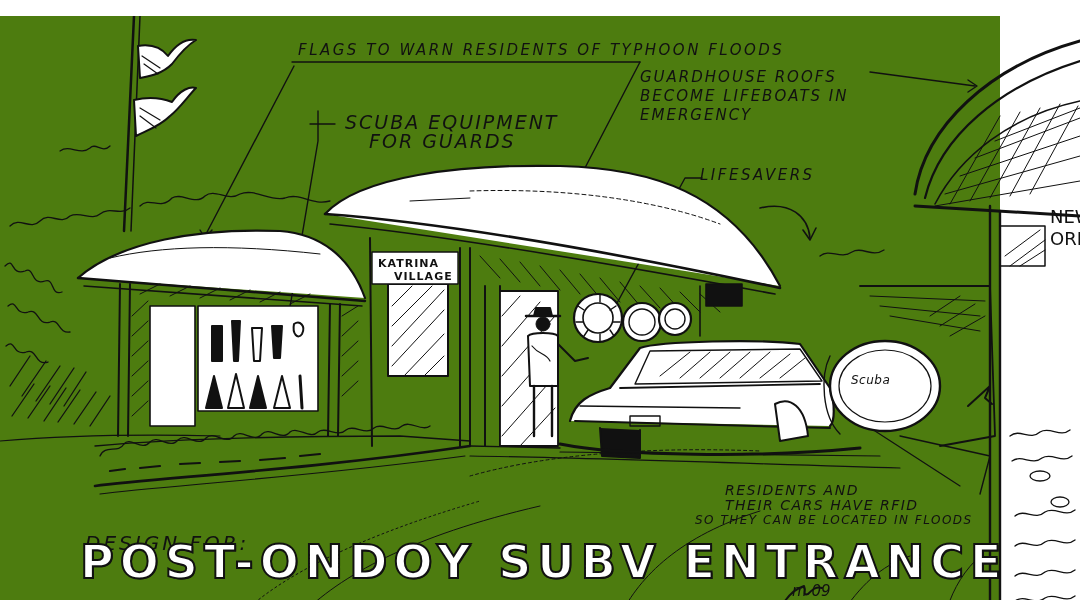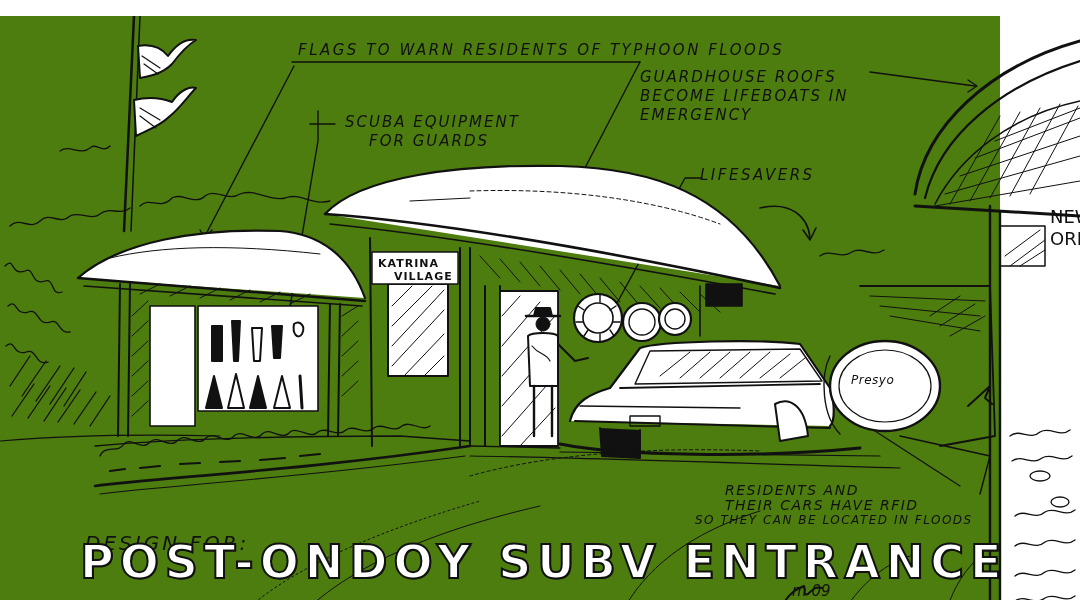--- a/index.html
+++ b/index.html
@@ -11,21 +11,21 @@
     font-family: "DejaVu Sans", sans-serif;
     color: #111111;
     text-transform: uppercase;
     letter-spacing: 1.5px;
     font-style: italic;
     line-height: 1;
     white-space: nowrap;
   }
   .note-flags { left: 298px; top: 27px; font-size: 15px; letter-spacing: 2.5px; }
   .note-roof { left: 640px; top: 52px; font-size: 15px; line-height: 19px; white-space: normal; width: 230px; letter-spacing: 2px; }
-  .note-scuba { left: 345px; top: 97px; font-size: 15px; line-height: 19px; letter-spacing: 2px; }
+  .note-scuba { left: 345px; top: 97px; font-size: 19px; line-height: 19px; letter-spacing: 2px; }
   .note-scuba span { display: block; }
   .note-scuba span.l2 { padding-left: 24px; }
   .note-life { left: 700px; top: 152px; font-size: 15px; letter-spacing: 2.5px; }
   .note-rfid { left: 725px; top: 467px; font-size: 14px; line-height: 15px; letter-spacing: 1.5px; }
   .note-rfid span { display: block; }
   .note-rfid span.l2 { padding-left: 0px; }
   .note-rfid span.l3 { margin-left: -30px; font-size: 12px; }
   .sign-katrina { left: 378px; top: 241px; font-size: 11px; line-height: 13px; letter-spacing: 1px; font-weight: bold; font-style: normal; }
   .sign-katrina span { display: block; }
   .sign-katrina span.l2 { padding-left: 16px; }
@@ -247,21 +247,21 @@
     <span>Residents and</span>
     <span class="l2">their cars have RFID</span>
     <span class="l3">so they can be located in floods</span>
   </div>
 
   <div class="hand sign-katrina">
     <span>Katrina</span>
     <span class="l2">Village</span>
   </div>
 
-  <div class="hand tire-plate">Presyo</div>
+  <div class="hand tire-plate">Scuba</div>
 
   <div class="hand side-sign">NEW ORLEANS</div>
 
   <div class="hand title-small">Design for:</div>
   <div class="hand title-big">Post-Ondoy Subv Entrance</div>
   <div class="hand signature">m 09</div>
 
 </div>
 
 </body></html>

